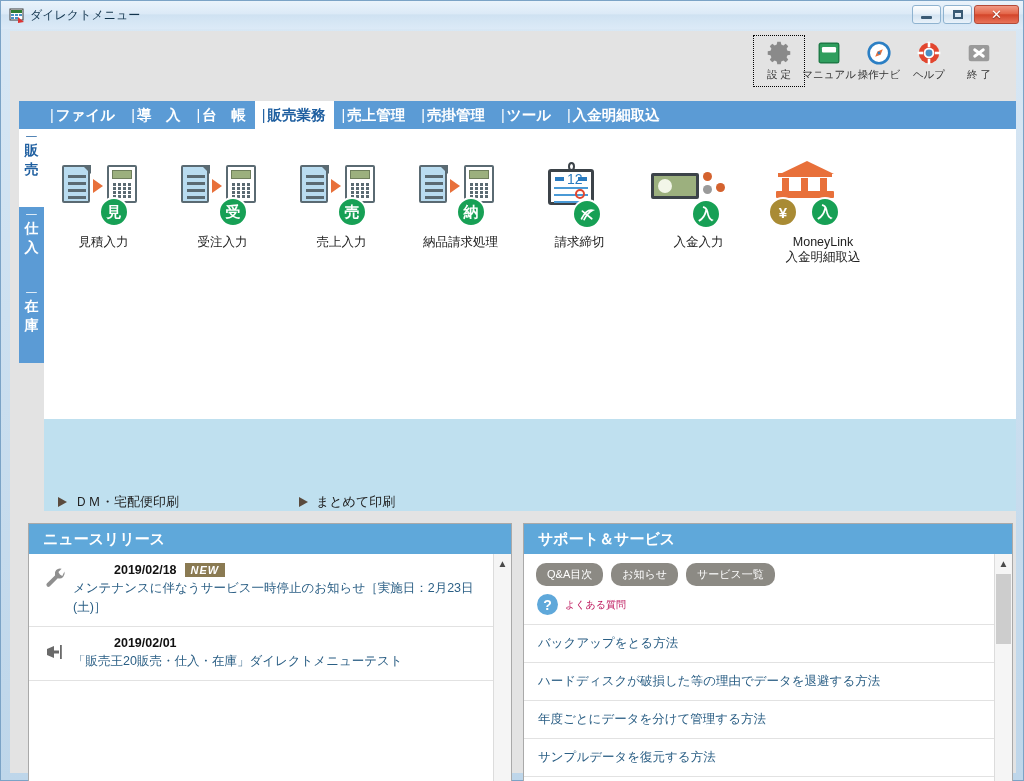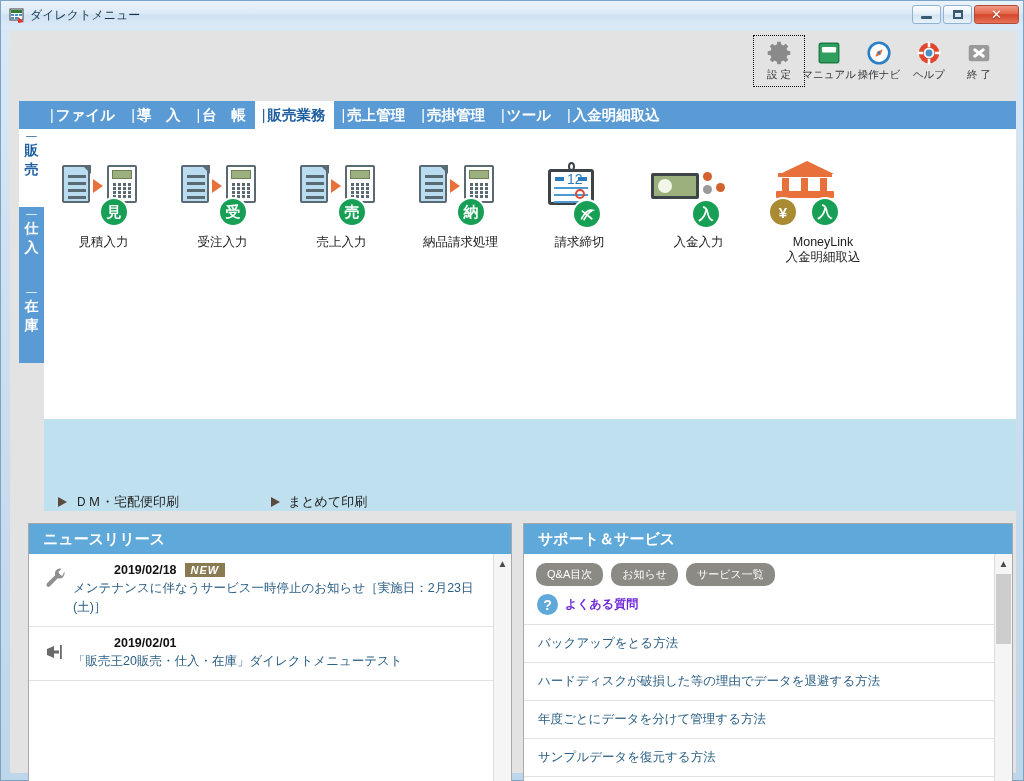--- a/index.html
+++ b/index.html
@@ -283,21 +283,21 @@
     width: 972px; height: 92px;
     background: #bfe0ef;
     display: flex; align-items: flex-end; padding-top: 8px;
   }
   .print-link {
     display: flex; align-items: center;
     font-size: 13px; color: #222;
     margin-left: 18px; cursor: pointer;
   }
   .print-link:first-child { margin-left: 14px; }
-  .print-link.second { margin-left: 92px; }
+  .print-link.second { margin-left: 120px; }
   .tri-right {
     width: 0; height: 0;
     border-top: 5.5px solid transparent;
     border-bottom: 5.5px solid transparent;
     border-left: 9px solid #5a4b3e;
     margin-right: 8px;
   }
 
   
   .panel {
@@ -374,21 +374,21 @@
   .sup-faq-head {
     display: flex; align-items: center; gap: 7px;
     padding: 2px 12px 9px 13px;
   }
   .q-mark {
     width: 21px; height: 21px; border-radius: 50%;
     background: #5fa8da; color: #ffffff;
     font-size: 14px; font-weight: bold;
     display: flex; align-items: center; justify-content: center;
   }
-  .sup-faq-title { font-size: 12px; font-weight: bold; color: #6d28d9; }
+  .sup-faq-title { font-size: 10px; font-weight: normal; color: #be185d; }
   .faq-item {
     font-size: 12.5px; color: #2b5f85;
     padding: 10px 12px 10px 14px;
     border-top: 1px solid #e2e2e2;
     cursor: pointer;
     font-family: Liberation Serif, serif;
   }
 </style>
 </head>
 <body>

